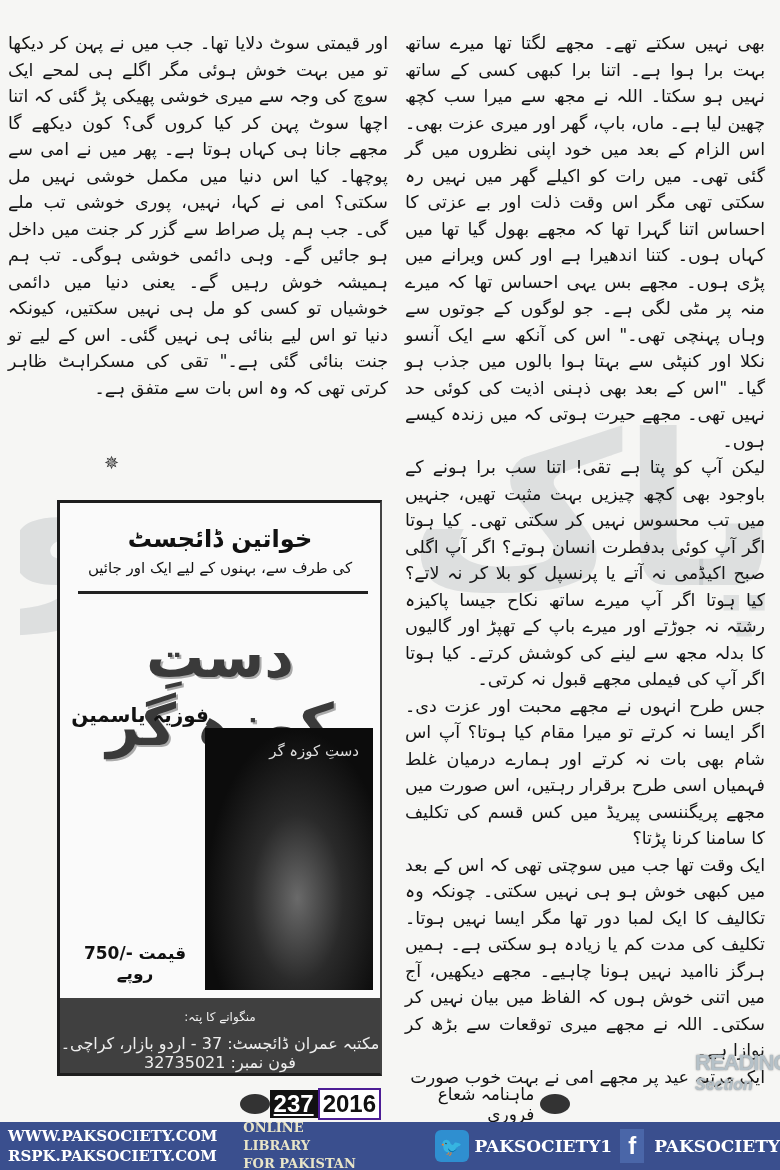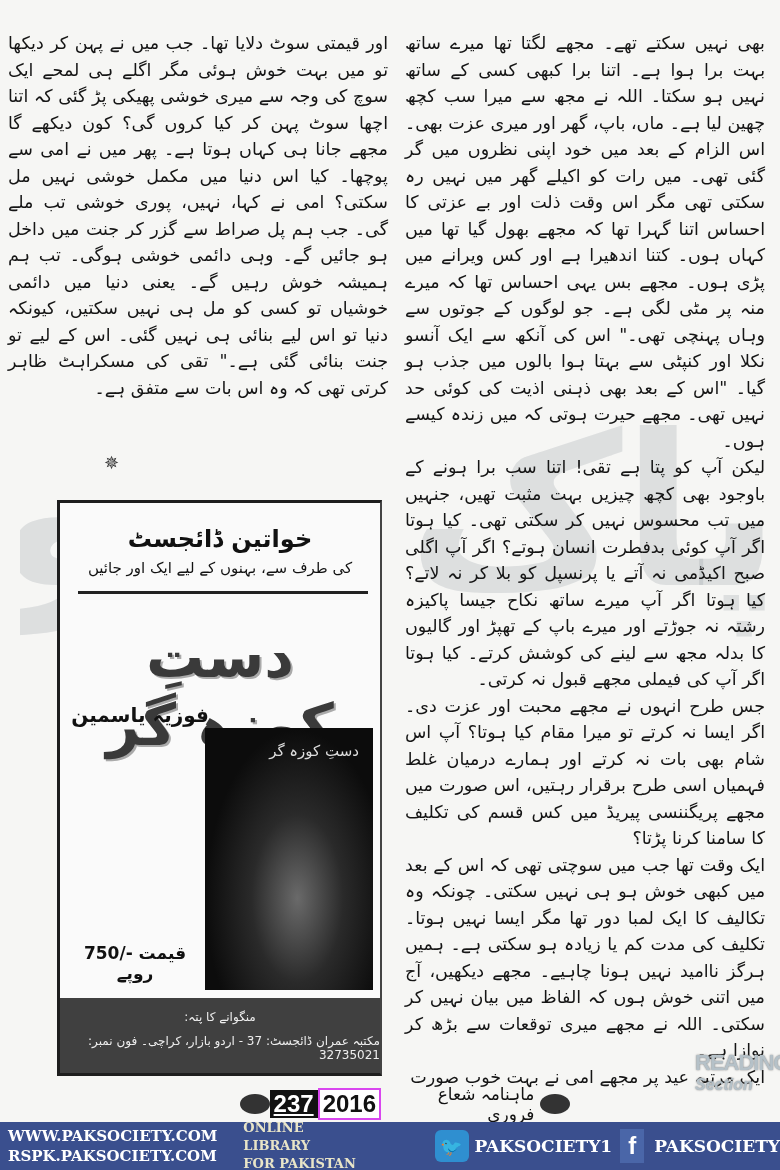--- a/index.html
+++ b/index.html
@@ -14,29 +14,29 @@
   .ad .brand{position:absolute;top:22px;left:0;width:100%;text-align:center;font-size:24px;font-weight:bold;direction:rtl;}
   .ad .tag{position:absolute;top:56px;left:0;width:100%;text-align:center;font-size:15px;direction:rtl;}
   .ad .rule{position:absolute;top:88px;left:18px;width:290px;height:3px;background:#222;}
   .ad .novel-title{position:absolute;top:120px;left:20px;width:280px;text-align:center;font-size:58px;font-weight:bold;color:#3a3a3a;direction:rtl;text-shadow:2px 2px 0 #aaa;letter-spacing:2px;}
   .ad .author{position:absolute;top:200px;left:10px;width:140px;text-align:center;font-size:20px;font-weight:bold;direction:rtl;}
   .ad .cover{position:absolute;top:225px;left:145px;width:168px;height:262px;background:radial-gradient(ellipse at 55% 65%,#6a6a6a 0%,#2a2a2a 35%,#0c0c0c 70%);}
   .ad .cover-title{position:absolute;top:14px;right:14px;color:#ddd;font-size:15px;direction:rtl;}
   .ad .price{position:absolute;top:440px;left:10px;width:130px;text-align:center;font-size:17px;font-weight:bold;direction:rtl;}
   .ad .footer{position:absolute;bottom:0;left:0;width:100%;height:75px;background:#404040;color:#eee;}
   .ad .footer .l1{position:absolute;top:12px;width:100%;text-align:center;font-size:12px;direction:rtl;}
-  .ad .footer .l2{position:absolute;top:36px;width:100%;text-align:right;font-size:12px;direction:rtl;}
+  .ad .footer .l2{position:absolute;top:36px;width:100%;text-align:center;font-size:16px;direction:rtl;}
   .watermark{position:absolute;left:20px;top:390px;width:760px;height:320px;font-size:210px;font-weight:bold;color:rgba(130,140,150,0.22);direction:rtl;white-space:nowrap;overflow:hidden;}
   .reading{position:absolute;left:695px;top:1050px;width:120px;text-align:left;font-family:"Liberation Sans",sans-serif;}
   .reading .r1{font-size:22px;font-weight:bold;color:#b5c1c8;letter-spacing:-1px;text-shadow:0 0 2px #777;}
   .reading .r2{font-size:16px;font-weight:bold;font-style:italic;color:#b5c1c8;text-shadow:0 0 2px #777;}
   .masthead{position:absolute;left:240px;top:1089px;width:330px;height:30px;display:flex;align-items:center;justify-content:center;direction:ltr;}
   .masthead .orn{width:30px;height:20px;background:#333;border-radius:50%;}
   .masthead .pg{background:#111;color:#fff;font-weight:bold;font-size:24px;padding:0 4px;font-family:"Liberation Sans",sans-serif;text-decoration:underline;}
-  .masthead .yr{background:#fff;border:2px solid #d946ef;color:#111;font-weight:bold;font-size:24px;padding:0 3px;font-family:"Liberation Sans",sans-serif;}
+  .masthead .yr{background:#fff;border:2px solid #4c1d95;color:#111;font-weight:bold;font-size:24px;padding:0 3px;font-family:"Liberation Sans",sans-serif;}
   .masthead .mag{font-size:17px;padding:0 6px;direction:rtl;}
   .bar{position:absolute;left:0;top:1122px;width:780px;height:48px;background:#3a4f8e;display:flex;align-items:center;font-family:"DejaVu Serif",serif;color:#fff;}
   .bar .sites{margin-left:8px;font-size:15px;font-weight:bold;line-height:20px;}
   .bar .lib{margin-left:26px;font-size:13px;font-weight:bold;line-height:18px;color:#e9e5c8;}
   .bar .tw{margin-left:62px;display:flex;align-items:center;font-size:17px;font-weight:bold;}
   .bar .tw .ic{width:34px;height:32px;background:#2f8fd0;border-radius:6px;margin-right:6px;display:flex;align-items:center;justify-content:center;font-size:18px;}
   .bar .fb{margin-left:8px;display:flex;align-items:center;font-size:17px;font-weight:bold;}
   .bar .fb .ic{width:24px;height:34px;background:#4a66a8;margin-right:10px;display:flex;align-items:center;justify-content:center;font-size:24px;font-family:"Liberation Sans",sans-serif;}
 </style>
 </head>

